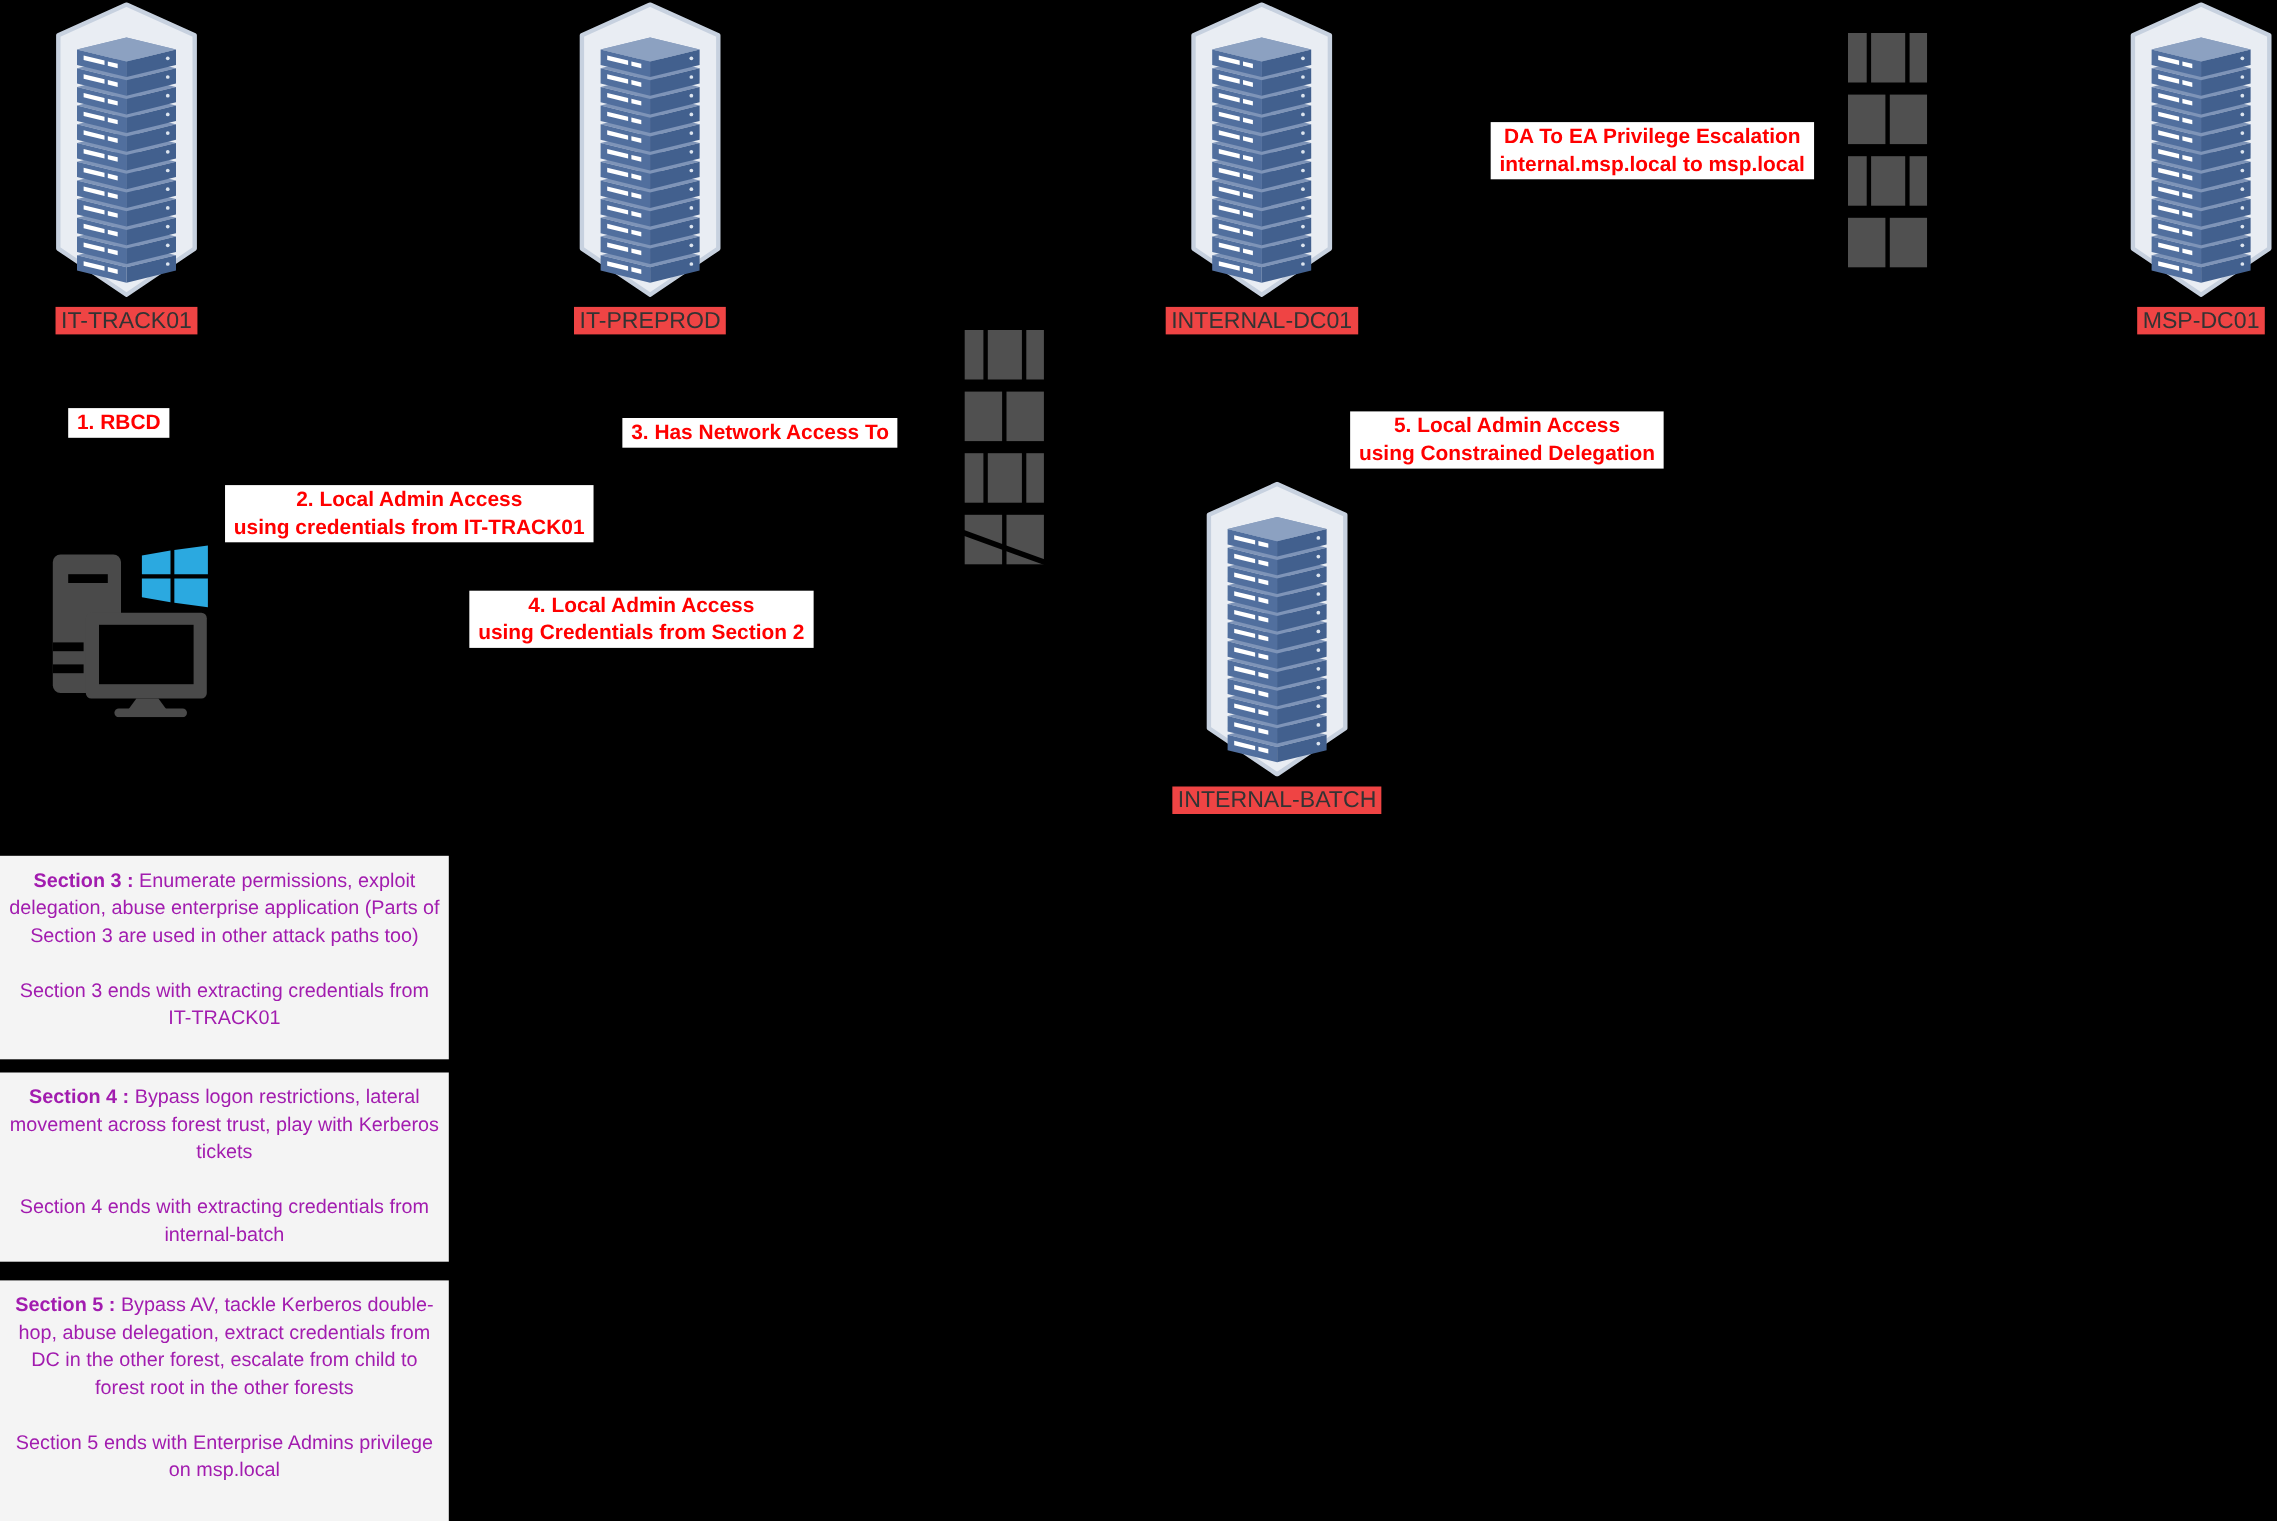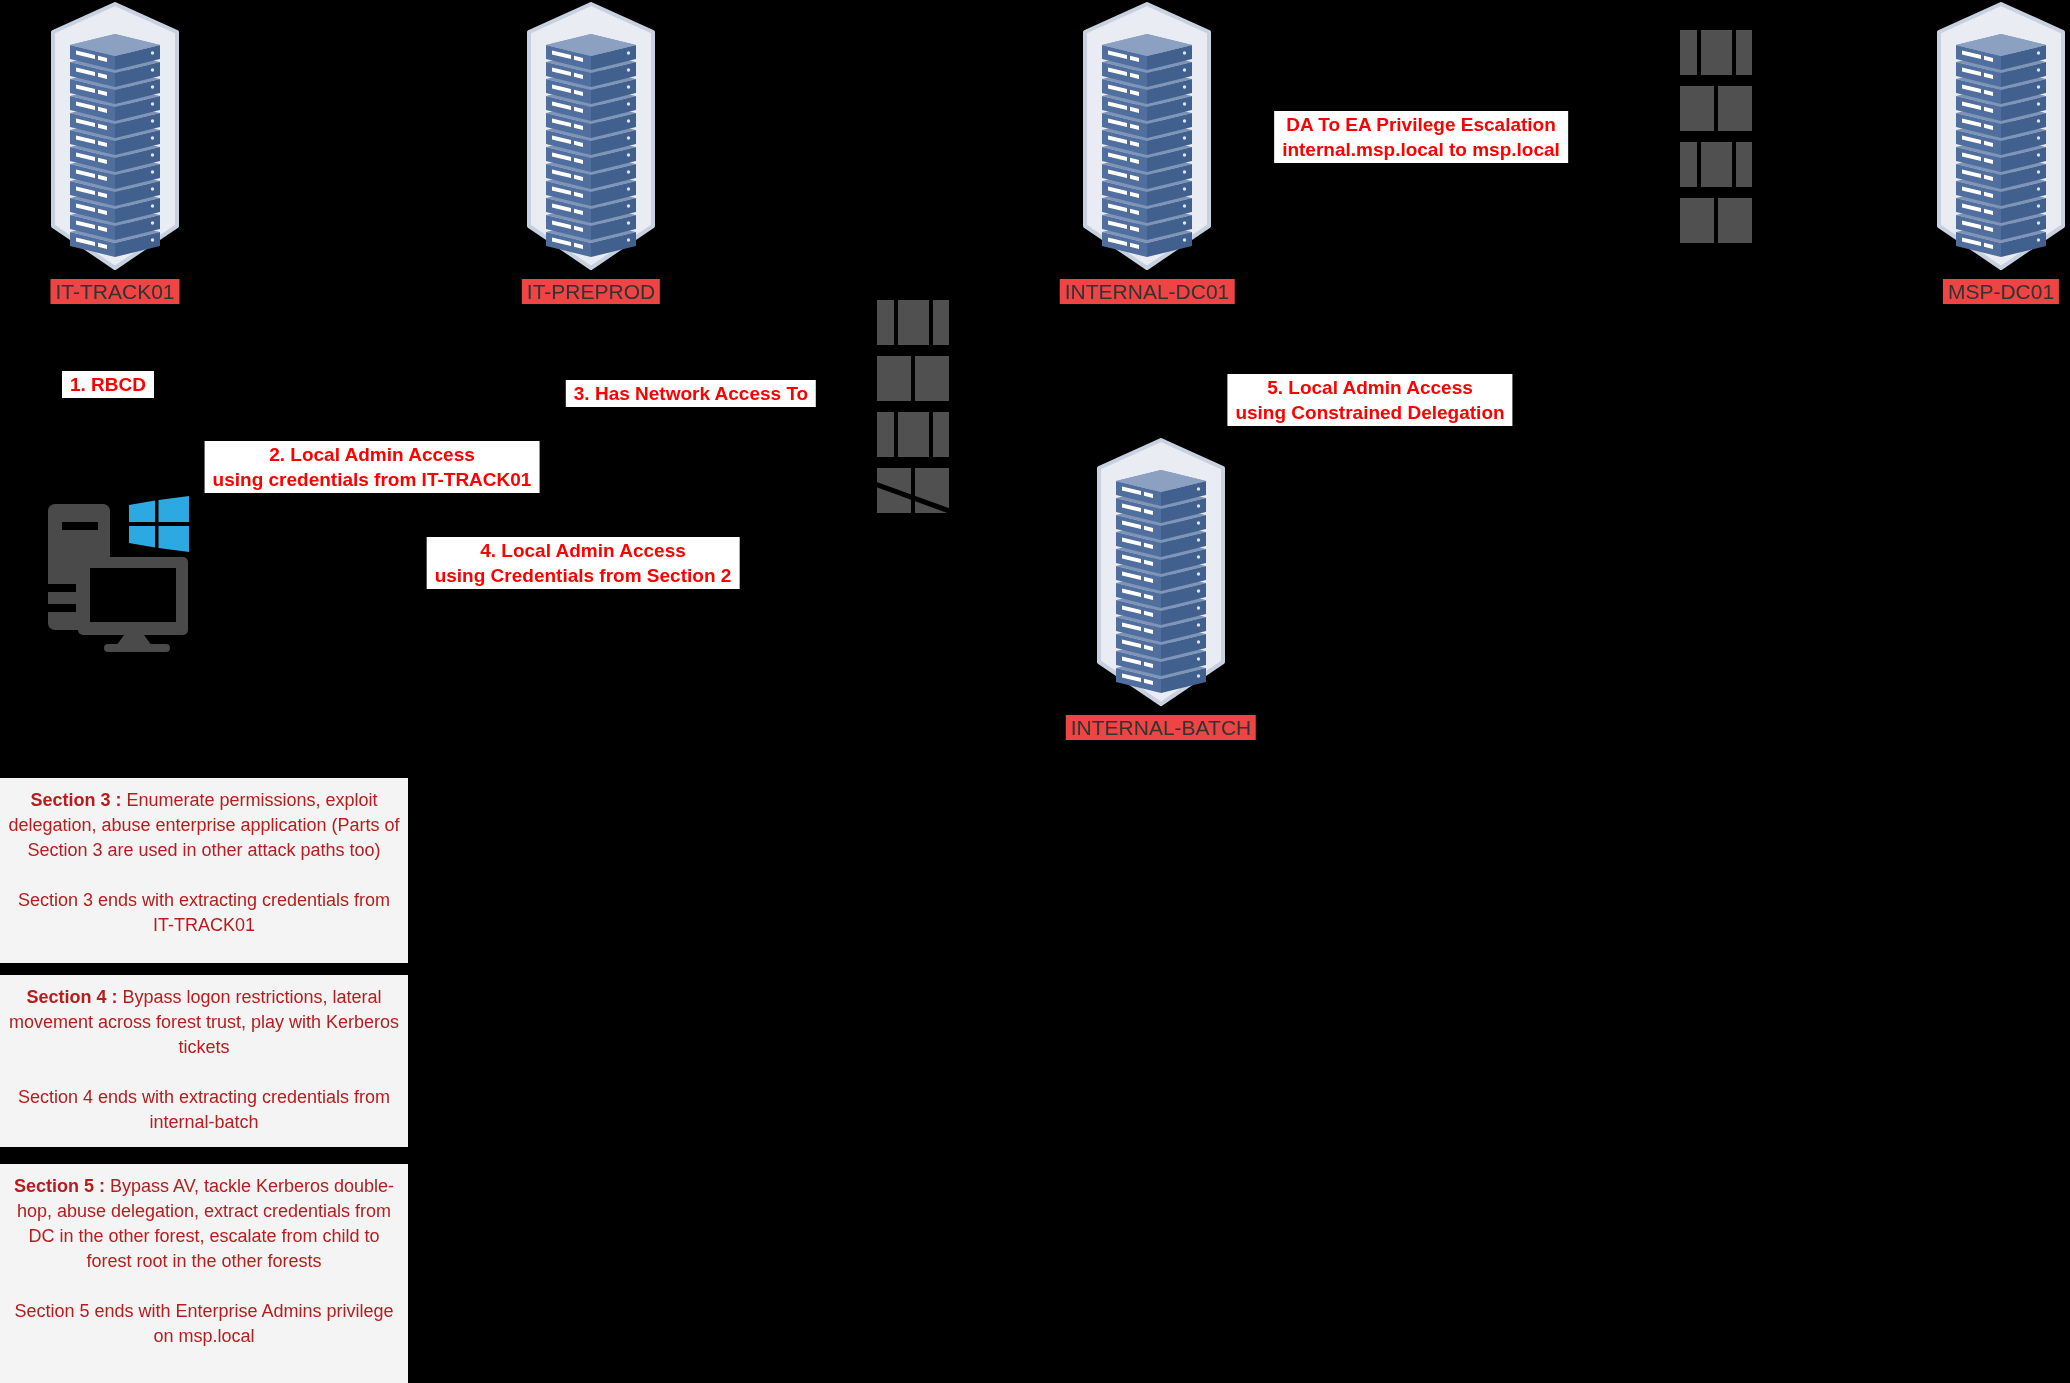--- a/index.html
+++ b/index.html
@@ -21,21 +21,21 @@
   .ann{
     position:absolute;transform:translateX(-50%);
     background:#fff;color:#f00;
     font-weight:bold;font-size:19px;line-height:25px;
     text-align:center;white-space:pre-line;
     padding:1px 8px;
   }
   .fw{position:absolute;}
   .section-box{
     position:absolute;left:0;width:408px;box-sizing:border-box;
-    background:#f4f4f4;color:#b91c1c;
+    background:#f4f4f4;color:#a21caf;
     font-size:18px;line-height:25px;text-align:center;
     padding:10px 8px;overflow:hidden;
   }
   .section-box .body{margin:0 0 25px 0;}
   .section-box .heading{margin-right:5px;}
   .defs{position:absolute;width:0;height:0;overflow:hidden;}
 </style>
 </head>
 <body>
 
@@ -148,21 +148,21 @@
   </div>
 
   <div class="ann" style="left:108px;top:371px;text-align:center;">1. RBCD</div>
   <div class="ann" style="left:372px;top:441px;">2. Local Admin Access
 using credentials from IT-TRACK01</div>
   <div class="ann" style="left:691px;top:380px;">3. Has Network Access To</div>
   <div class="ann" style="left:583px;top:537px;">4. Local Admin Access
 using Credentials from Section 2</div>
   <div class="ann" style="left:1370px;top:374px;">5. Local Admin Access
 using Constrained Delegation</div>
-  <div class="ann" style="left:1421px;top:111px;">DA To EA Privilege Escalation
+  <div class="ann" style="left:1502px;top:111px;">DA To EA Privilege Escalation
 internal.msp.local to msp.local</div>
 
   <div class="section-box" style="top:778px;height:185px;">
     <div class="body"><b class="heading">Section 3 :</b><span>Enumerate permissions, exploit delegation, abuse enterprise application (Parts of Section 3 are used in other attack paths too)</span></div>
     <div>Section 3 ends with extracting credentials from IT-TRACK01</div>
   </div>
 
   <div class="section-box" style="top:975px;height:172px;">
     <div class="body"><b class="heading">Section 4 :</b><span>Bypass logon restrictions, lateral movement across forest trust, play with Kerberos tickets</span></div>
     <div>Section 4 ends with extracting credentials from internal-batch</div>

